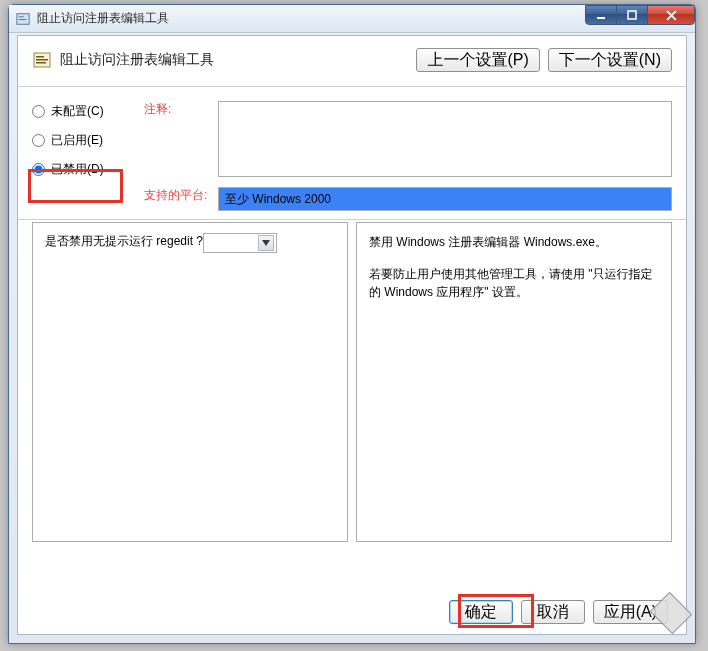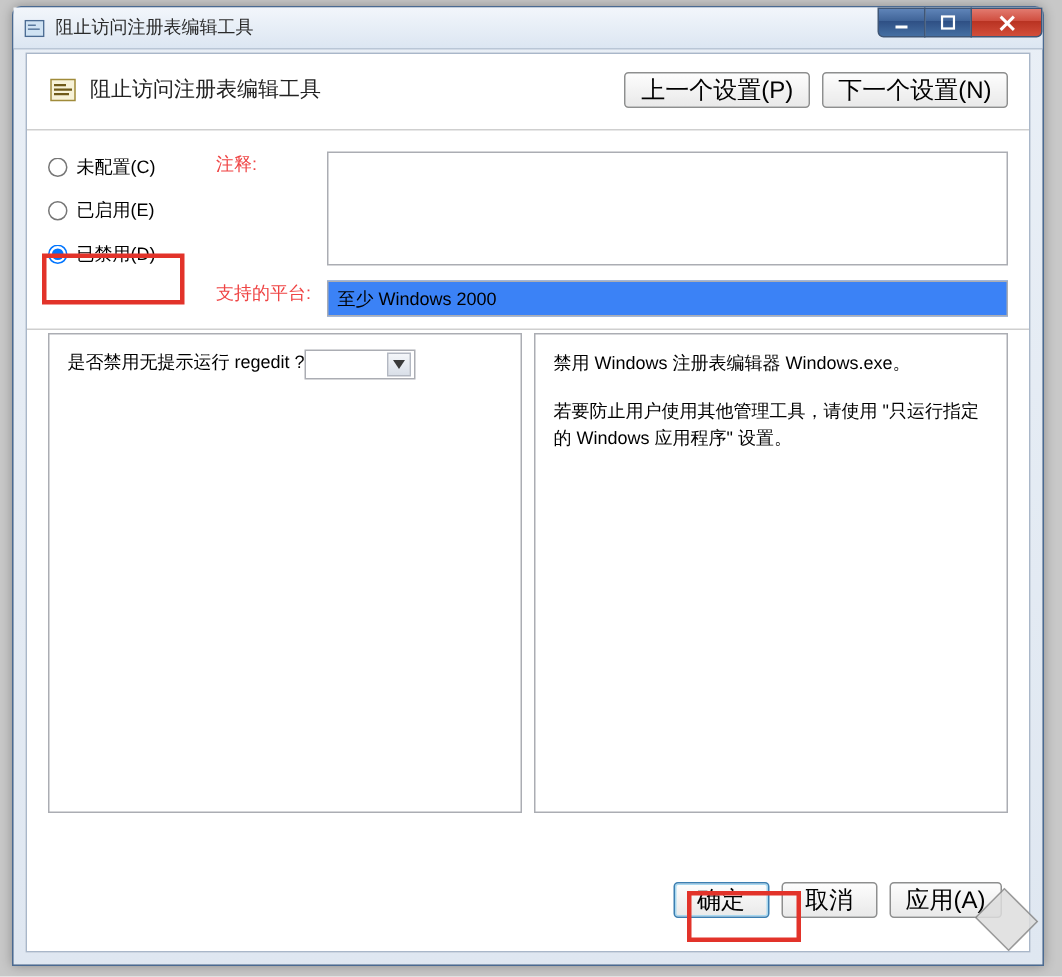--- a/index.html
+++ b/index.html
@@ -154,21 +154,21 @@
   }
   .dropdown .arrow {
     width: 16px; height: 16px;
     border: 1px solid #b3b8c2;
     background: linear-gradient(#f4f6f9, #d9dfe8);
     display: flex; align-items: center; justify-content: center;
   }
   .help-text p { margin-bottom: 14px; line-height: 1.5; }
   .footer {
     position: absolute;
-    left: 0; right: 0; bottom: 12px;
+    left: 0; right: 0; bottom: 0;
     height: 44px;
     display: flex;
     justify-content: flex-end;
     align-items: center;
     gap: 8px;
     padding: 0 18px;
     background: #fff;
   }
   .footer-btn { min-width: 64px; }
   .footer-btn.primary {

